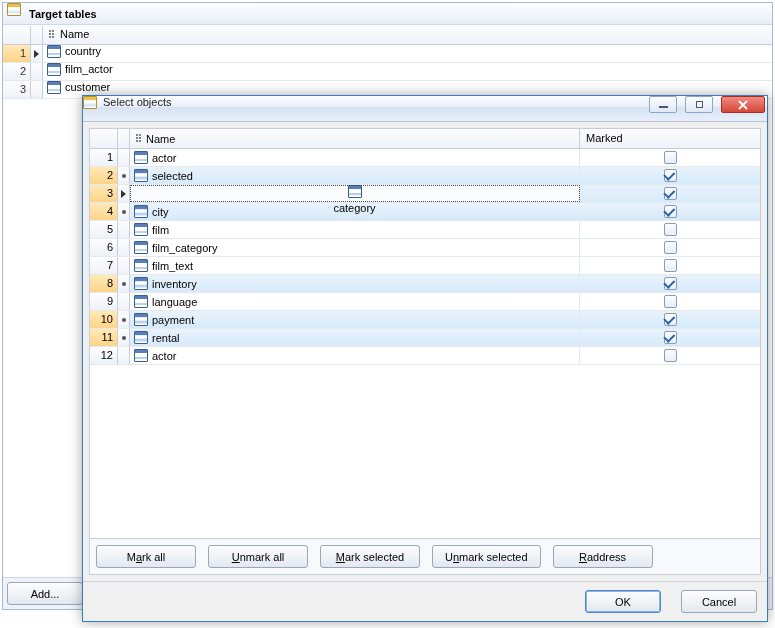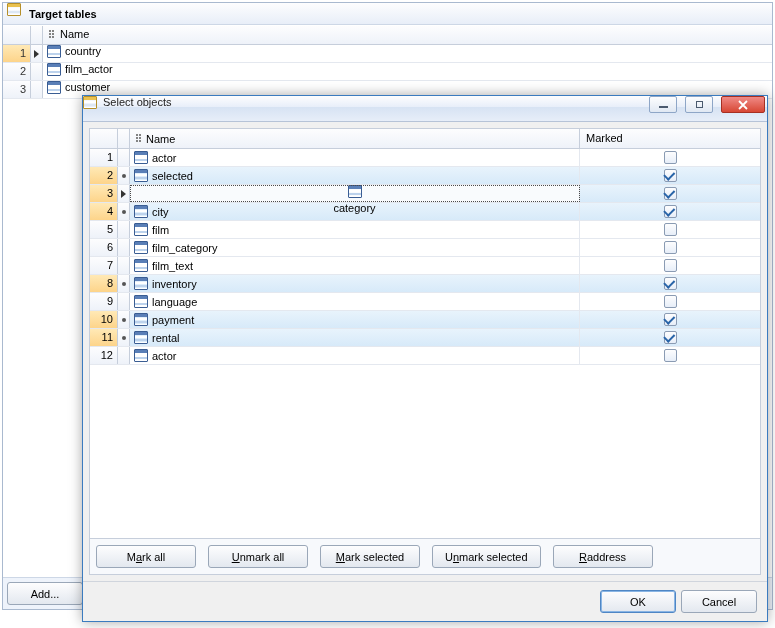--- a/index.html
+++ b/index.html
@@ -277,21 +277,21 @@
     padding: 6px;
     display: flex;
     gap: 12px;
     border-top: 1px solid #c6cedb;
     background: #f7f9fc;
   }
   .dlg-footer {
     padding: 8px 10px;
     display: flex;
     justify-content: flex-end;
-    gap: 5px;
+    gap: 20px;
     background: #f0f0f0;
     border-top: 1px solid #d0d5dd;
   }
 
   .btn {
     min-width: 76px;
     height: 23px;
     padding: 0 12px;
     border: 1px solid #9aa7b8;
     border-radius: 3px;

